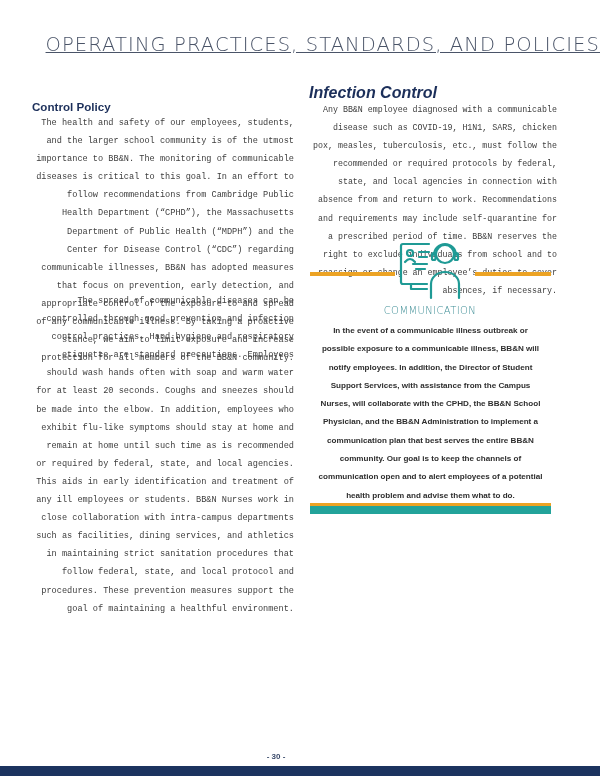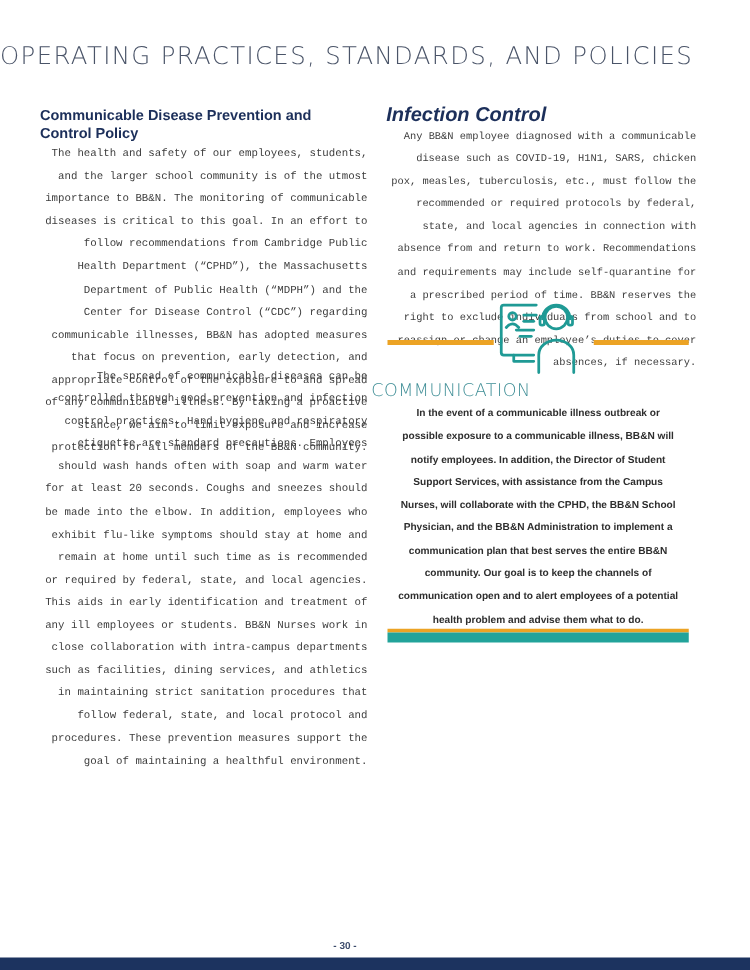--- a/index.html
+++ b/index.html
@@ -1,23 +1,23 @@
 <!DOCTYPE html>
 <html><head>
 <meta charset="utf-8">
 <style>
   * { margin: 0; padding: 0; box-sizing: border-box; }
   html, body { width: 600px; height: 776px; background: #ffffff; overflow: hidden; }
   body { position: relative; font-family: "Liberation Sans", sans-serif; color: #3a3a3a; }
 
   .page-title {
     position: absolute; left: 0; top: 33px; width: 600px;
-    text-align: left; font-family: "DejaVu Sans", sans-serif;
+    text-align: right; font-family: "DejaVu Sans", sans-serif;
     font-weight: 200; font-size: 19.5px; letter-spacing: 1.1px;
-    color: #4a5468; white-space: nowrap;
+    color: #4a5468; white-space: nowrap; text-decoration: underline;
   }
 
   .col { position: absolute; }
   .col-left { left: 32px; top: 86px; width: 262px; }
   .col-right { left: 309px; top: 86px; width: 248px; }
 
   h2.section-heading {
     font-family: "Liberation Sans", sans-serif; font-weight: 700;
     font-size: 11.6px; line-height: 13.5px; color: #1c2f5a;
   }
@@ -37,22 +37,22 @@
   .col-right p.body-text { font-size: 8.3px; margin-top: 1px; }
 
   
   .comm-rule { position: absolute; top: 272px; height: 4px; background: #eca324; }
   .comm-rule.left { left: 310px; width: 85px; }
   .comm-rule.right { left: 475px; width: 76px; }
 
   .comm-icon { position: absolute; left: 399px; top: 238px; width: 66px; height: 64px; }
 
   .comm-label {
-    position: absolute; left: 297px; top: 305px; width: 242px; 
-    font-family: "DejaVu Sans", sans-serif; font-weight: 200; font-size: 14px;
+    position: absolute; left: 309px; top: 305px; width: 242px; text-align: center;
+    font-family: "DejaVu Sans", sans-serif; font-weight: 200; font-size: 10px;
     letter-spacing: 0.4px; color: #3f8e96;
   }
   .comm-text {
     position: absolute; left: 318px; top: 322px; width: 225px; text-align: center;
     font-weight: 700; font-size: 8.1px; line-height: 18.3px; color: #2e2e2e;
   }
 
   .comm-bottom-orange { position: absolute; left: 310px; top: 503px; width: 241px; height: 3px; background: #eca324; }
   .comm-bottom-teal { position: absolute; left: 310px; top: 506px; width: 241px; height: 8px; background: #22a39a; }
 
@@ -62,21 +62,21 @@
   }
   .footer-band { position: absolute; left: 0; top: 766px; width: 600px; height: 10px; background: #1c335f; }
 </style>
 </head>
 <body>
 
 <h1 class="page-title">OPERATING PRACTICES, STANDARDS, AND POLICIES</h1>
 
 <section class="col col-left">
   <h2 class="section-heading">
-    <span>Communicable Disease Prevention and</span><br>
+    <br>
     <span>Control Policy</span>
   </h2>
   <p class="body-text">The health and safety of our employees, students, and the larger school community is of the utmost importance to BB&amp;N. The monitoring of communicable diseases is critical to this goal. In an effort to follow recommendations from Cambridge Public Health Department (“CPHD”), the Massachusetts Department of Public Health (“MDPH”) and the Center for Disease Control (“CDC”) regarding communicable illnesses, BB&amp;N has adopted measures that focus on prevention, early detection, and appropriate control of the exposure to and spread of any communicable illness. By taking a proactive stance, we aim to limit exposure and increase protection for all members of the BB&amp;N community.</p>
 </section>
 
 <section class="prevention-block">
   <p class="body-text">The spread of communicable diseases can be controlled through good prevention and infection control practices. Hand hygiene and respiratory etiquette are standard precautions. Employees should wash hands often with soap and warm water for at least 20 seconds. Coughs and sneezes should be made into the elbow. In addition, employees who exhibit flu-like symptoms should stay at home and remain at home until such time as is recommended or required by federal, state, and local agencies. This aids in early identification and treatment of any ill employees or students. BB&amp;N Nurses work in close collaboration with intra-campus departments such as facilities, dining services, and athletics in maintaining strict sanitation procedures that follow federal, state, and local protocol and procedures. These prevention measures support the goal of maintaining a healthful environment.</p>
 </section>
 
 <section class="col col-right">

